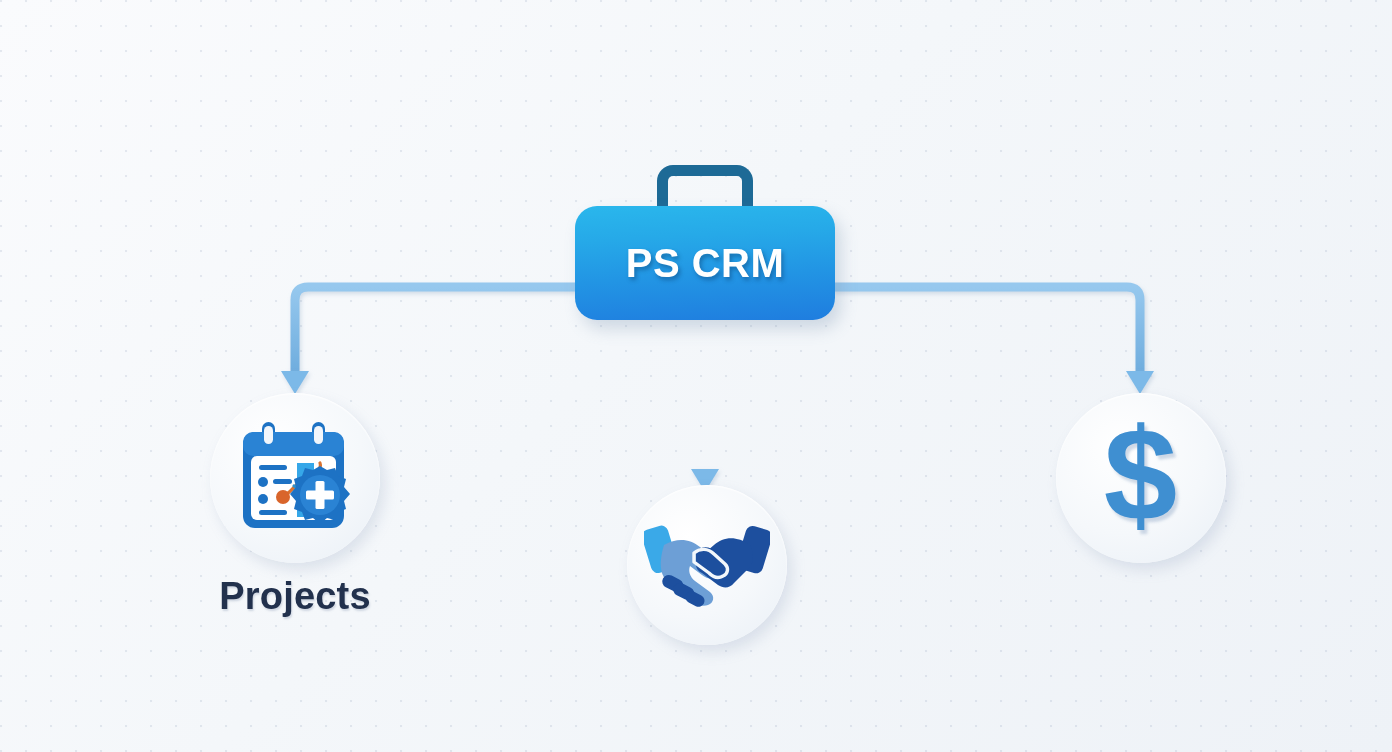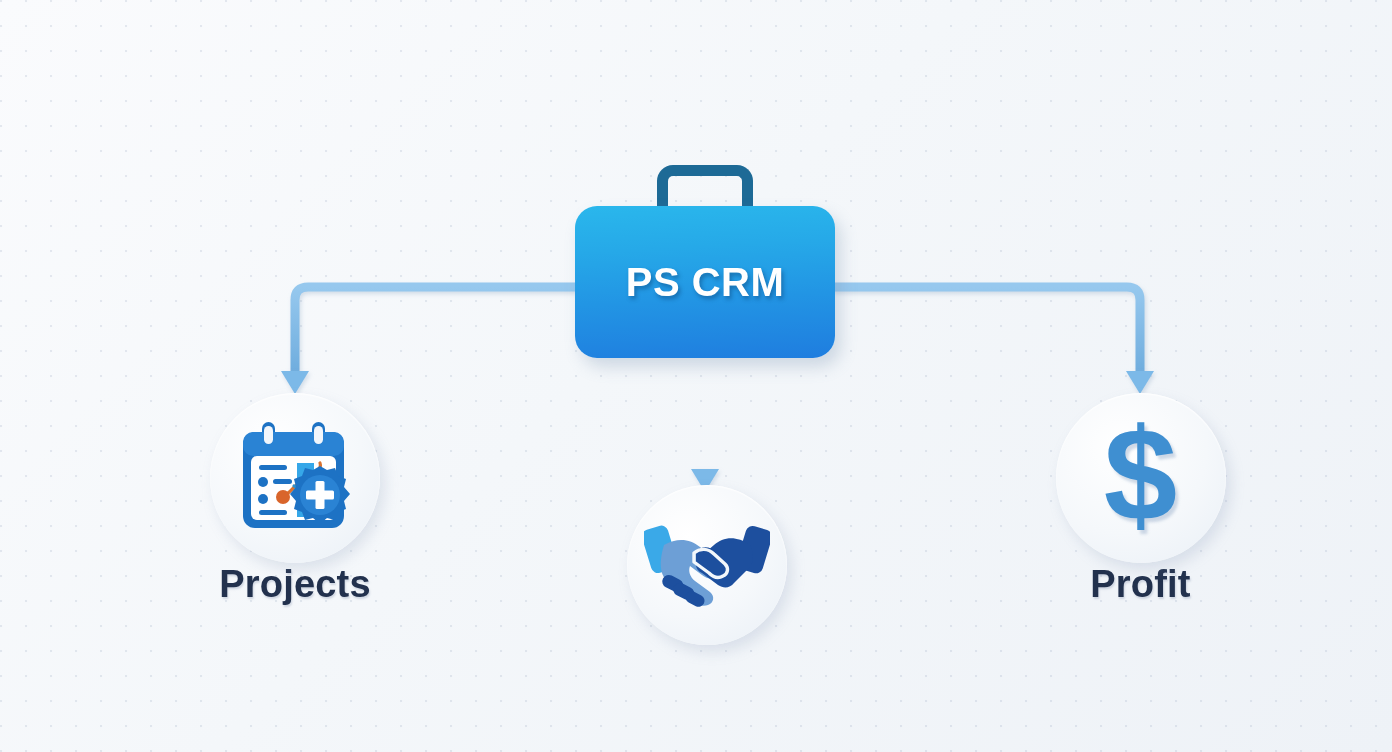--- a/index.html
+++ b/index.html
@@ -32,21 +32,21 @@
     background:transparent;
   }
   .bc-handle::before, .bc-handle::after{
     content:""; position:absolute; bottom:-9px; width:13px; height:12px;
     background:#1d6a96; border-radius:2px;
   }
   .bc-handle::before{ left:-11px; }
   .bc-handle::after{ right:-11px; }
   .bc-body{
     position:absolute; left:0; top:41px;
-    width:260px; height:152px;
+    width:260px; height:114px;
     border-radius:22px;
     background:linear-gradient(177deg,#2ab7ec 0%, #26a9e8 28%, #2295e4 60%, #1f7ddf 100%);
     box-shadow: 6px 9px 16px rgba(120,145,175,0.30);
     display:flex; align-items:center; justify-content:center;
   }
   .bc-title{
     font-size:40px; font-weight:bold; color:#ffffff;
     letter-spacing:0.5px; line-height:1;
     text-shadow: 2px 3px 4px rgba(10,60,110,0.45);
     user-select:none;
@@ -55,21 +55,21 @@
   
   .node{ position:absolute; text-align:center; }
   .node-circle{
     position:relative;
     border-radius:50%;
     background:radial-gradient(circle at 38% 32%, #ffffff 0%, #f5f8fb 55%, #e9eff6 100%);
     box-shadow: 5px 7px 14px rgba(130,150,180,0.22), inset 0 1px 2px #fff;
     display:flex; align-items:center; justify-content:center;
   }
   .node-label{
-    margin-top:2px;
+    margin-top:14px;
     font-size:38px; font-weight:bold; color:#22314d;
     letter-spacing:0.2px; line-height:1.05;
     text-shadow:1px 2px 2px rgba(140,155,180,0.35);
     white-space:nowrap;
     user-select:none;
   }
 
   #node-projects{ left:195px; top:393px; width:200px; }
   #node-projects .node-circle{ width:170px; height:170px; margin:0 auto; }
 
@@ -194,16 +194,15 @@
         <rect x="29" y="70" width="22" height="13" rx="6.5" fill="#1d4f9e" transform="rotate(27 40 76)"></rect>
         <rect x="41" y="78" width="20" height="12" rx="6" fill="#1d4f9e" transform="rotate(27 51 84)"></rect>
       </svg>
     </div>
   </div>
 
   <div class="node" id="node-profit">
     <div class="node-circle">
       <span class="dollar-glyph">$</span>
     </div>
-    <div class="node-label">Profit</div>
   </div>
 
 </div>
 
 </body></html>

